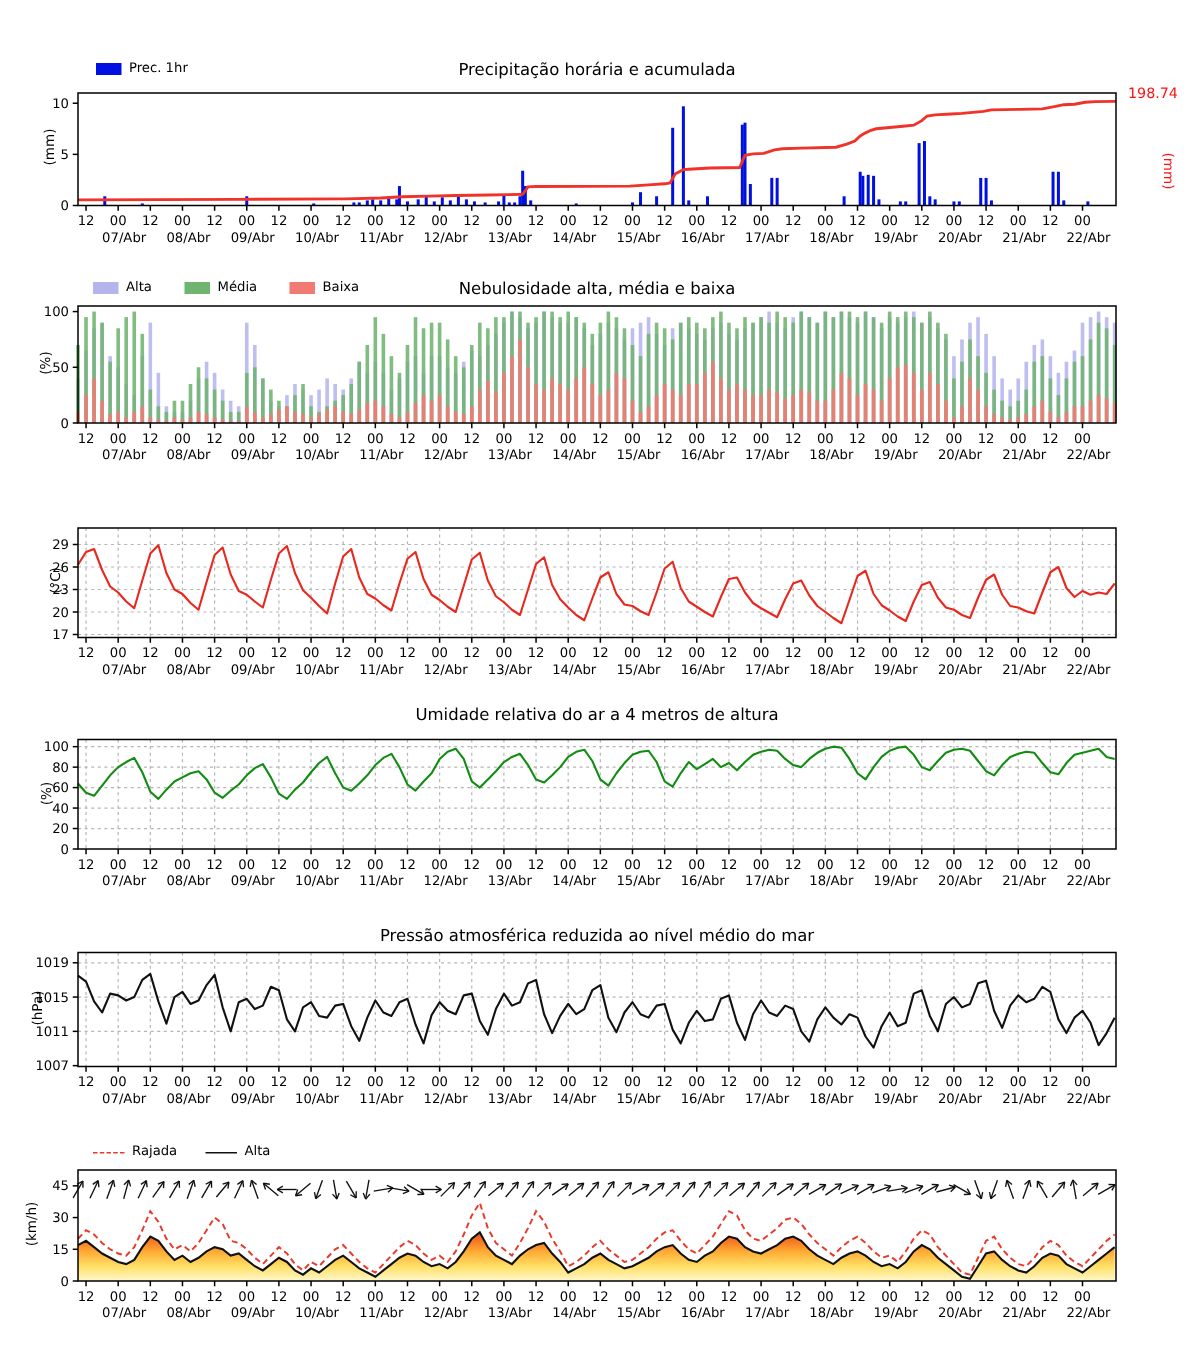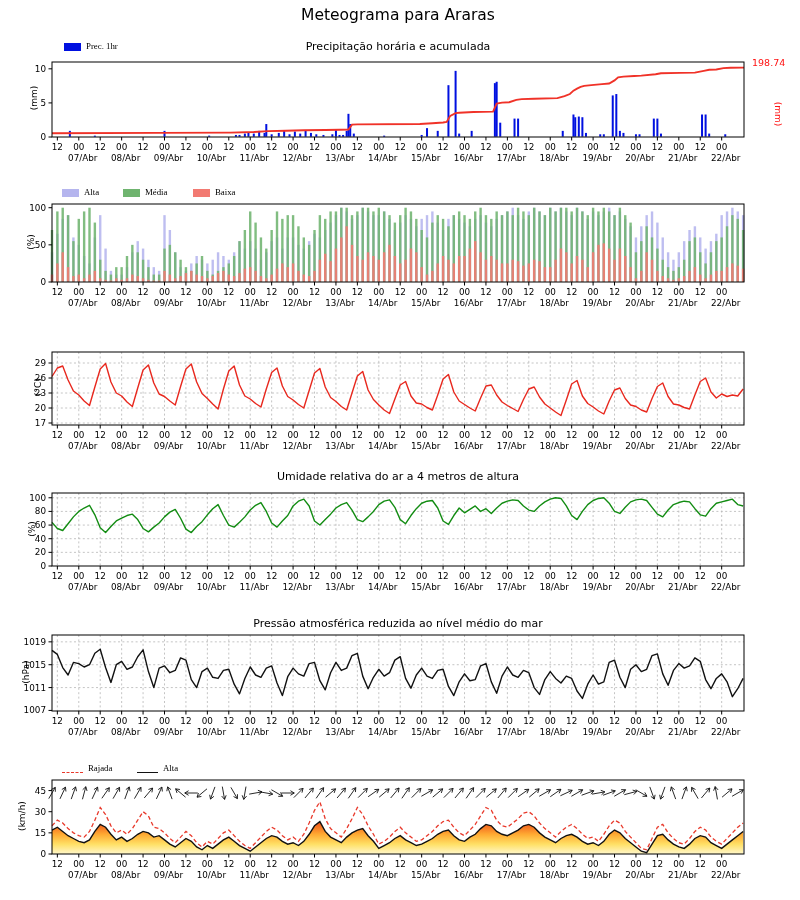--- a/index.html
+++ b/index.html
@@ -7,21 +7,21 @@
           font-family:"DejaVu Sans","Liberation Sans",sans-serif;color:#000;}
   svg.canvas{position:absolute;left:0;top:0;}
   .main-title{position:absolute;left:52px;width:692px;top:6px;text-align:center;
               font-size:15.5px;color:#000;}
   .ptitle{position:absolute;left:52px;width:692px;text-align:center;font-size:11px;color:#000;}
   .ylab{position:absolute;width:70px;text-align:center;font-size:9px;color:#000;
         transform:rotate(-90deg);}
   .ylab-r{position:absolute;width:70px;text-align:center;font-size:9px;color:#f11;
         transform:rotate(90deg);}
   .ann{position:absolute;font-size:9.5px;color:#f11;}
-  .legend{position:absolute;display:flex;align-items:flex-end;gap:5px;font-size:8.8px;color:#000;font-family:Liberation Serif, serif;}
+  .legend{position:absolute;display:flex;align-items:center;gap:5px;font-size:8.8px;color:#000;}
   .sw{width:17px;height:8px;display:inline-block;}
   .line-sample{width:21px;height:0;display:inline-block;}
 </style>
 </head>
 <body>
 
 <div class="screen">
   <svg class="canvas" id="chart-svg" width="800" height="900" viewBox="0 0 800 900">
       <defs></defs>
       <linearGradient id="windGrad" gradientUnits="userSpaceOnUse" x1="0" y1="854" x2="0" y2="815">
@@ -1391,31 +1391,31 @@
             <text x="678.8180645161291" y="867" text-anchor="middle">00</text>
             <text x="682.8180645161291" y="878" text-anchor="middle">21/Abr</text>
             <text x="700.2477419354839" y="867" text-anchor="middle">12</text>
             <text x="721.6774193548388" y="867" text-anchor="middle">00</text>
             <text x="725.6774193548388" y="878" text-anchor="middle">22/Abr</text>
           </g>
         </g>
       </g>
     </svg>
 
-  <div class="main-title">Meteograma para Araras</div>
 
   <div class="ptitle" style="top:40px">Precipitação horária e acumulada</div>
   <div class="legend" style="left:64px;top:41px">
     <span class="sw" id="sw-prec" style="background: rgb(0, 16, 224);"></span>
     <span>Prec. 1hr</span>
   </div>
   <div class="ylab" style="left:-1px;top:93px">(mm)</div>
   <div class="ylab-r" style="left:743px;top:109px">(mm)</div>
   <div class="ann" style="left:752px;top:57px">198.74</div>
 
+  <div class="ptitle" style="top:186px">Nebulosidade alta, média e baixa</div>
   <div class="legend" style="left:62px;top:187px">
     <span class="sw" id="sw-alta" style="background: rgb(181, 181, 238);"></span>
     <span>Alta</span>
   </div>
   <div class="legend" style="left:123px;top:187px">
     <span class="sw" id="sw-media" style="background: rgb(111, 180, 111);"></span>
     <span>Média</span>
   </div>
   <div class="legend" style="left:193px;top:187px">
     <span class="sw" id="sw-baixa" style="background: rgb(242, 122, 114);"></span>

